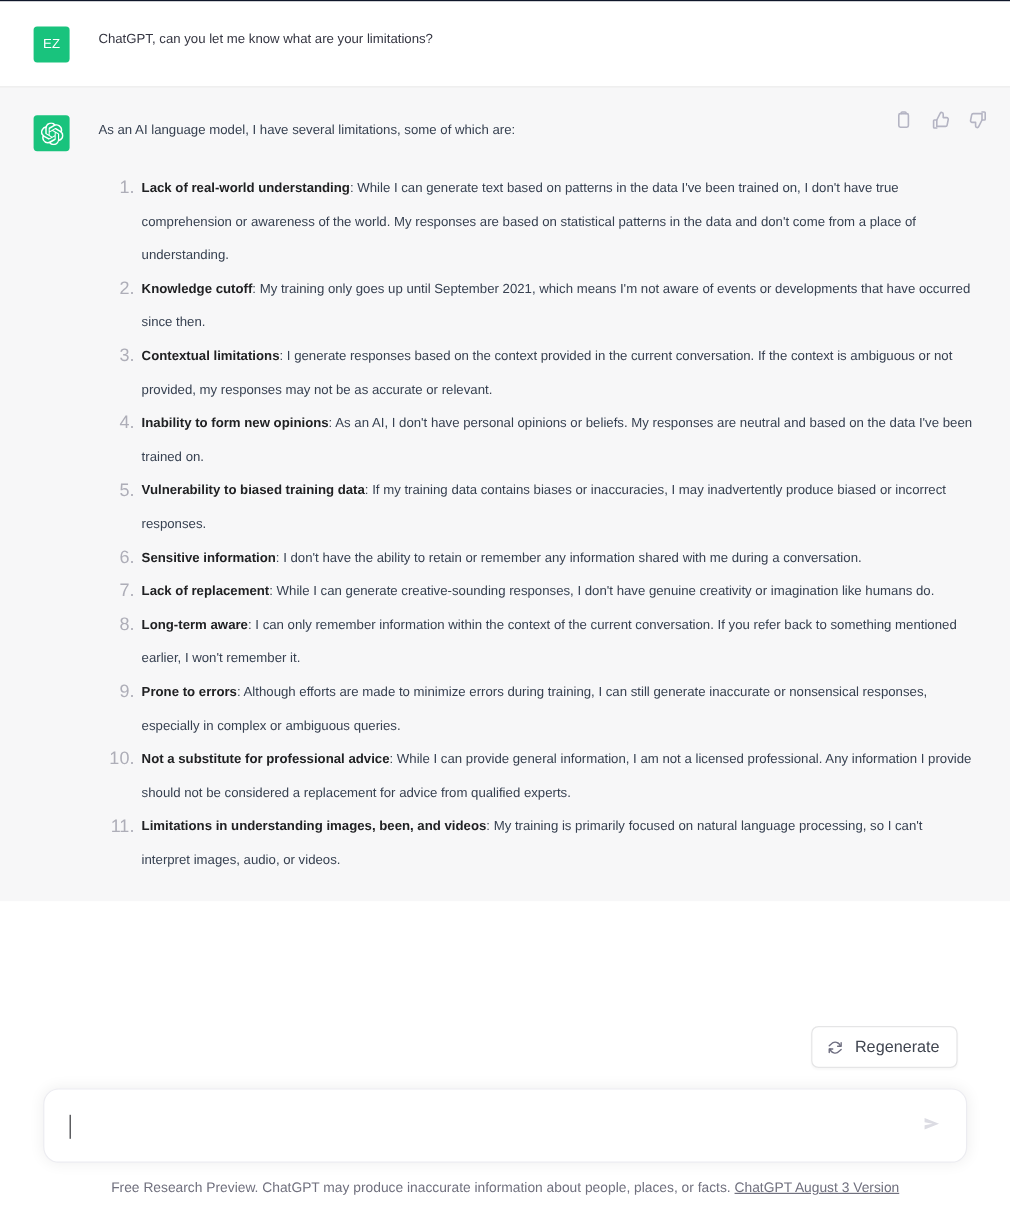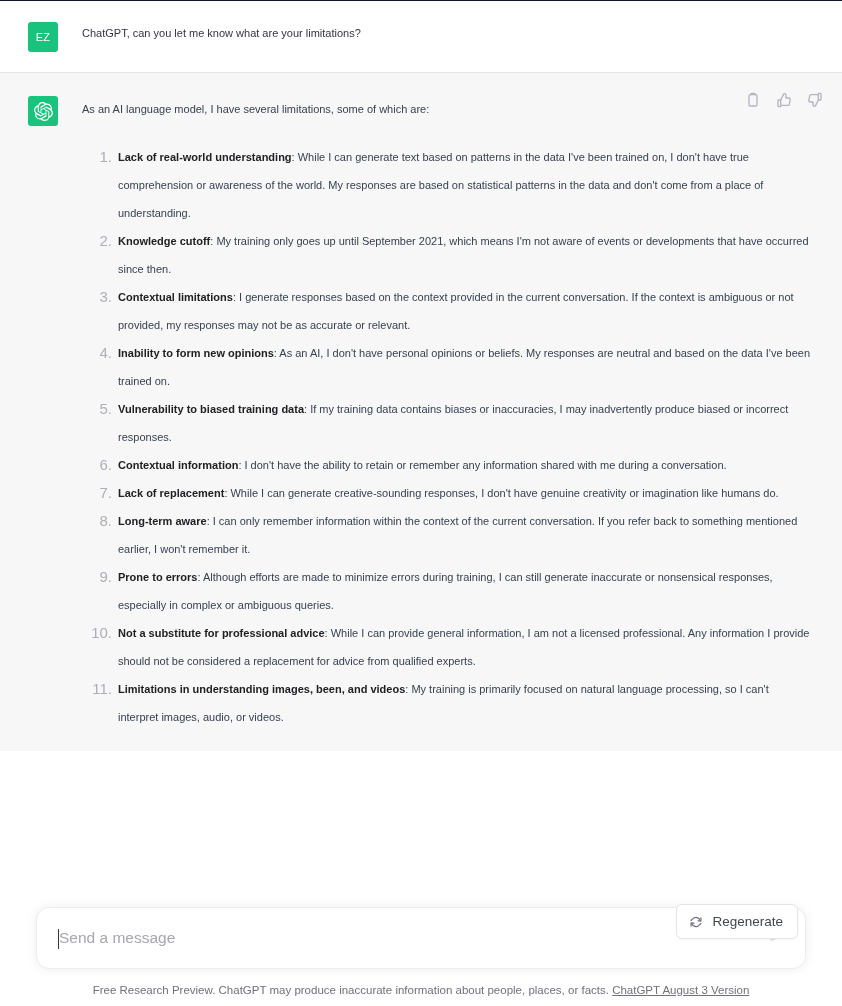--- a/index.html
+++ b/index.html
@@ -119,21 +119,21 @@
     width: 18px; height: 18px;
     display: flex; align-items: center; justify-content: center;
     cursor: pointer;
     color: #b4b4c3;
   }
   .act-btn svg { display: block; }
 
   
   .regen-wrap {
     position: absolute;
-    top: 904px;
+    top: 855px;
     right: 44px;
     z-index: 5;
     text-decoration: underline;
   }
   .regen-btn {
     display: inline-flex;
     align-items: center;
     gap: 9px;
     background: #ffffff;
     border: 1px solid #e5e5e6;
@@ -247,21 +247,21 @@
             <li>
               <b>Contextual limitations</b><span>: I generate responses based on the context provided in the current conversation. If the context is ambiguous or not provided, my responses may not be as accurate or relevant.</span>
             </li>
             <li>
               <b>Inability to form new opinions</b><span>: As an AI, I don't have personal opinions or beliefs. My responses are neutral and based on the data I've been trained on.</span>
             </li>
             <li>
               <b>Vulnerability to biased training data</b><span>: If my training data contains biases or inaccuracies, I may inadvertently produce biased or incorrect responses.</span>
             </li>
             <li>
-              <b>Contextual information</b><span>: I don't have the ability to retain or remember any information shared with me during a conversation.</span>
+              <b>Sensitive information</b><span>: I don't have the ability to retain or remember any information shared with me during a conversation.</span>
             </li>
             <li>
               <b>Lack of replacement</b><span>: While I can generate creative-sounding responses, I don't have genuine creativity or imagination like humans do.</span>
             </li>
             <li>
               <b>Long-term aware</b><span>: I can only remember information within the context of the current conversation. If you refer back to something mentioned earlier, I won't remember it.</span>
             </li>
             <li>
               <b>Prone to errors</b><span>: Although efforts are made to minimize errors during training, I can still generate inaccurate or nonsensical responses, especially in complex or ambiguous queries.</span>
             </li>
@@ -308,21 +308,20 @@
           <path d="M4.6 14a7.6 7.6 0 0 0 13 3.3l2.9-2.7"></path>
         </svg>
       </span>
       <span>Regenerate</span>
     </button>
   </div>
 
   <div class="composer-area">
     <div class="composer">
       <span class="caret"></span>
-      <input class="composer-input" type="text" value="" placeholder="Send a message" style="">
       <button class="send-btn">
         <span>
           <svg width="17" height="17" viewBox="0 0 24 24" fill="currentColor" aria-hidden="true">
             <path d="M3.5 5.2 20.5 12 3.5 18.8l0-5.1 9.5-1.7-9.5-1.7z"></path>
           </svg>
         </span>
       </button>
     </div>
 
     <div class="footer-note">

